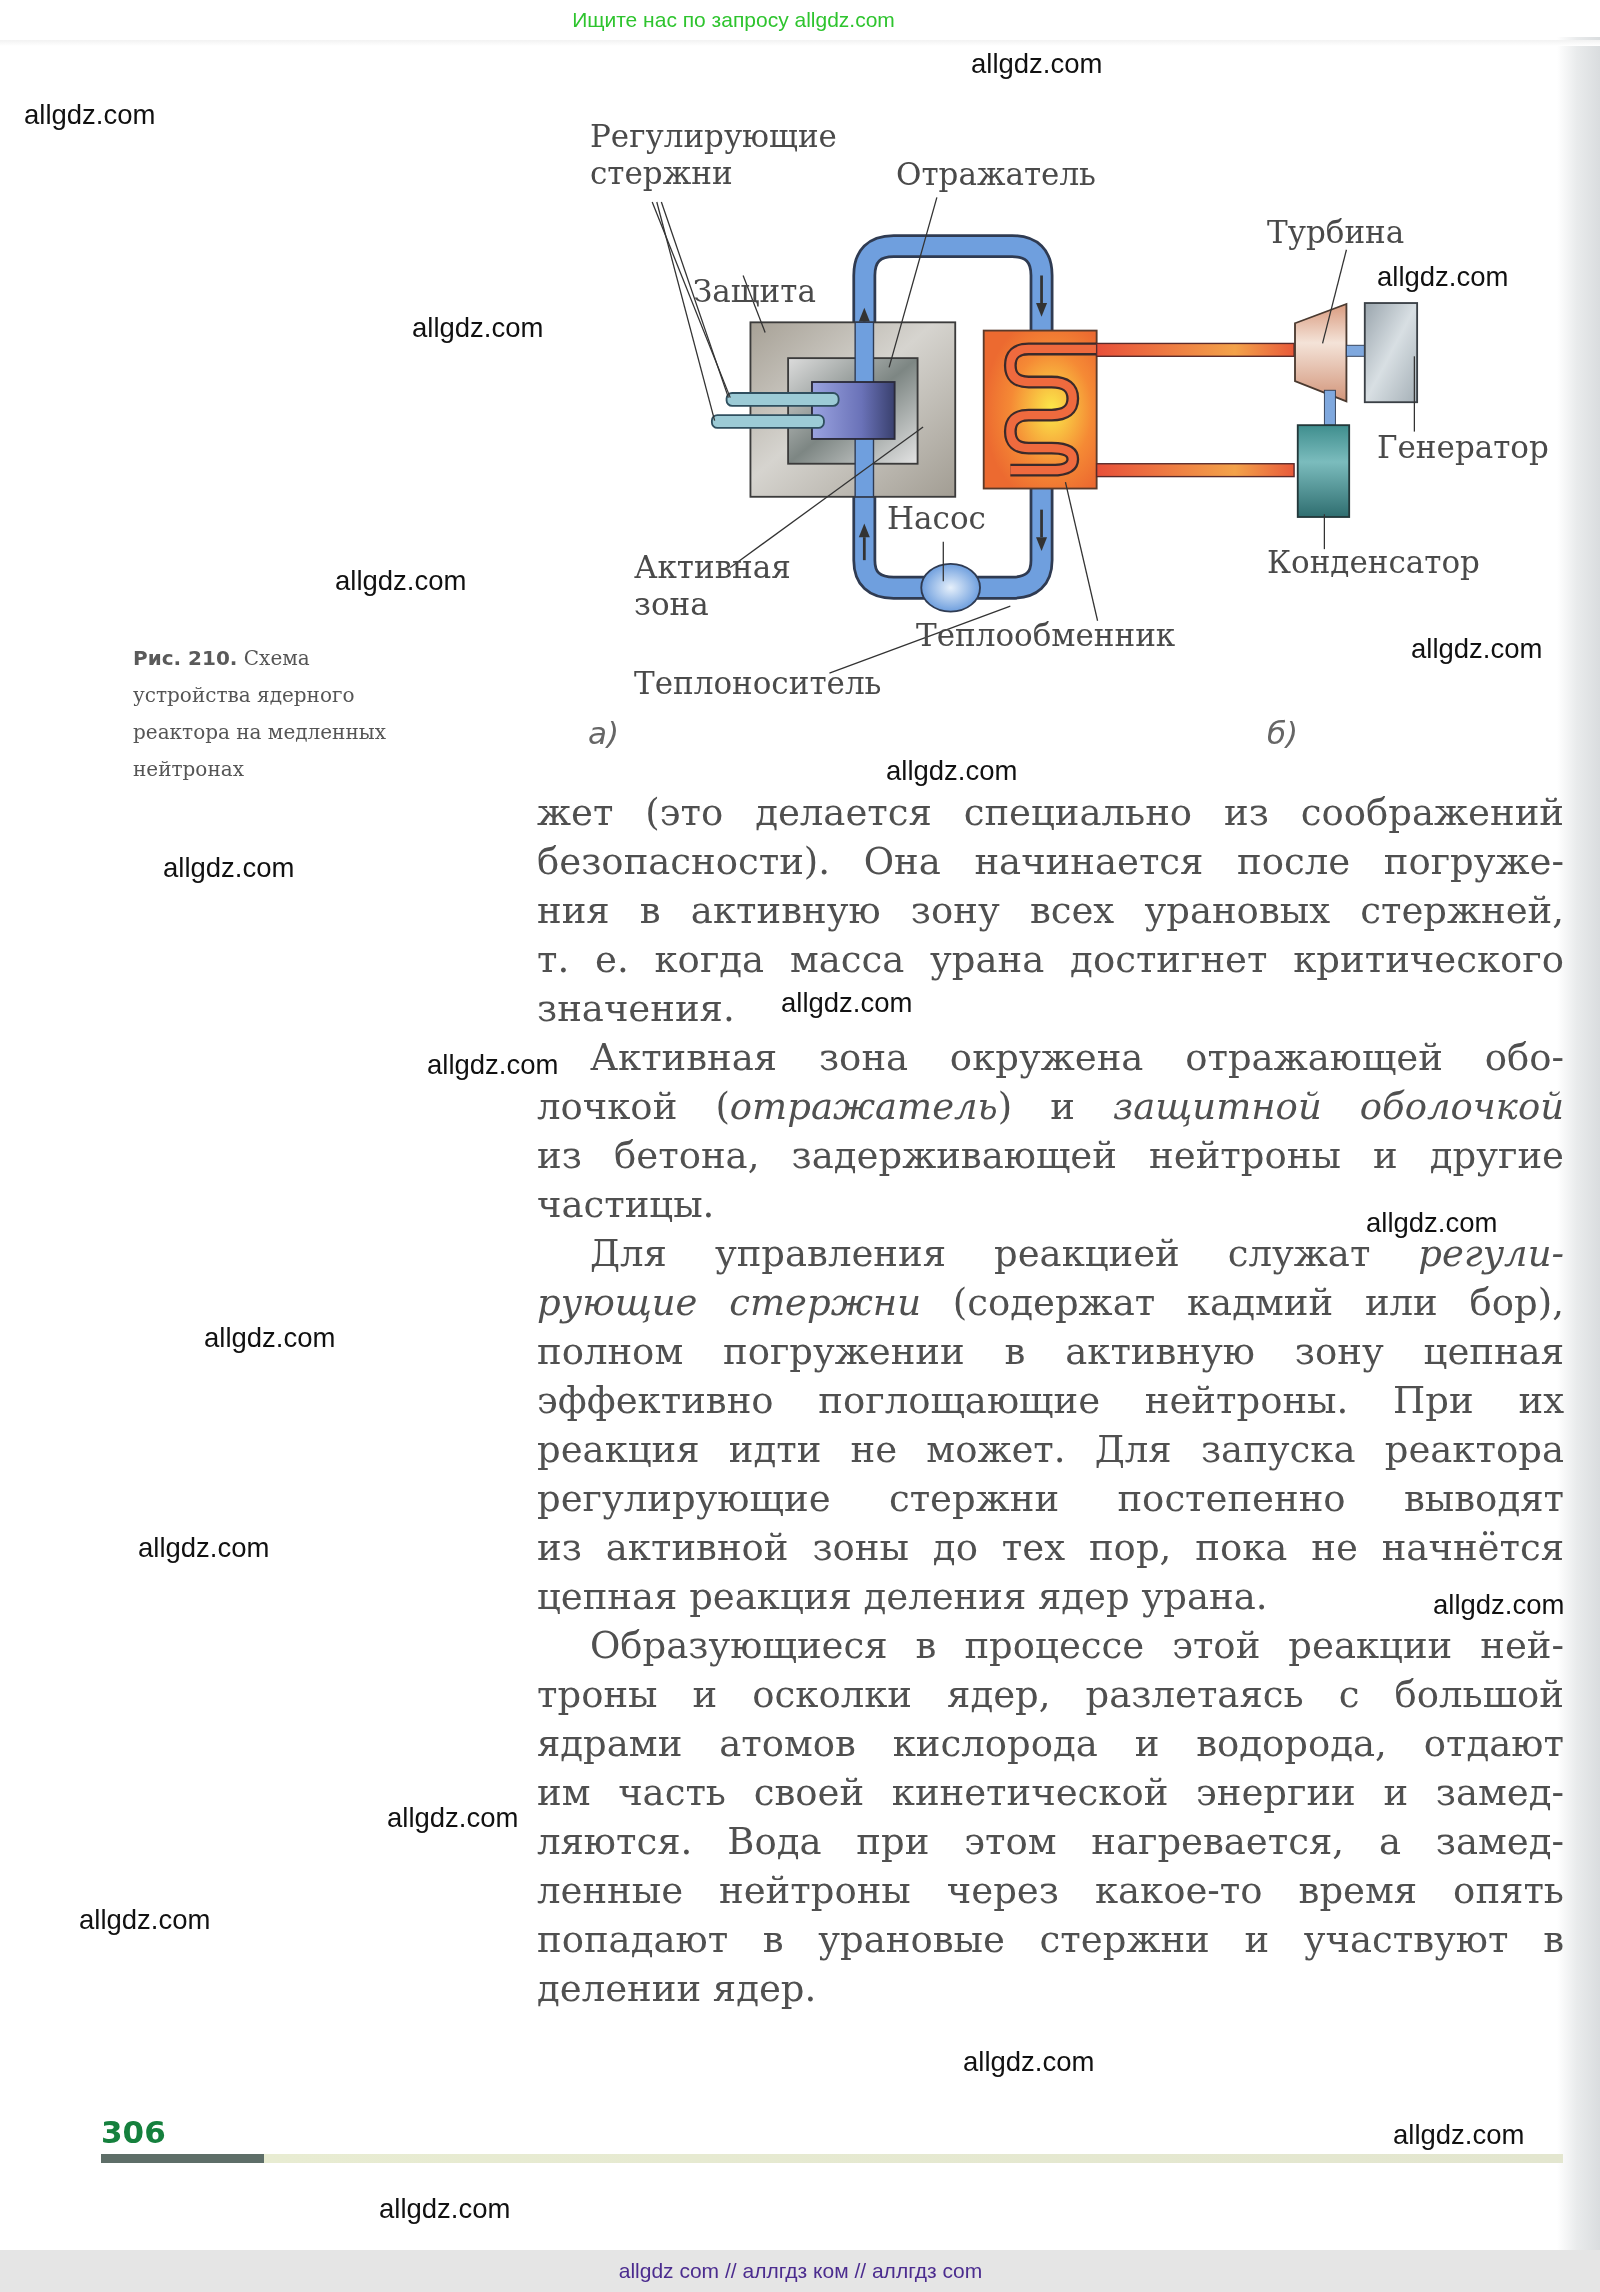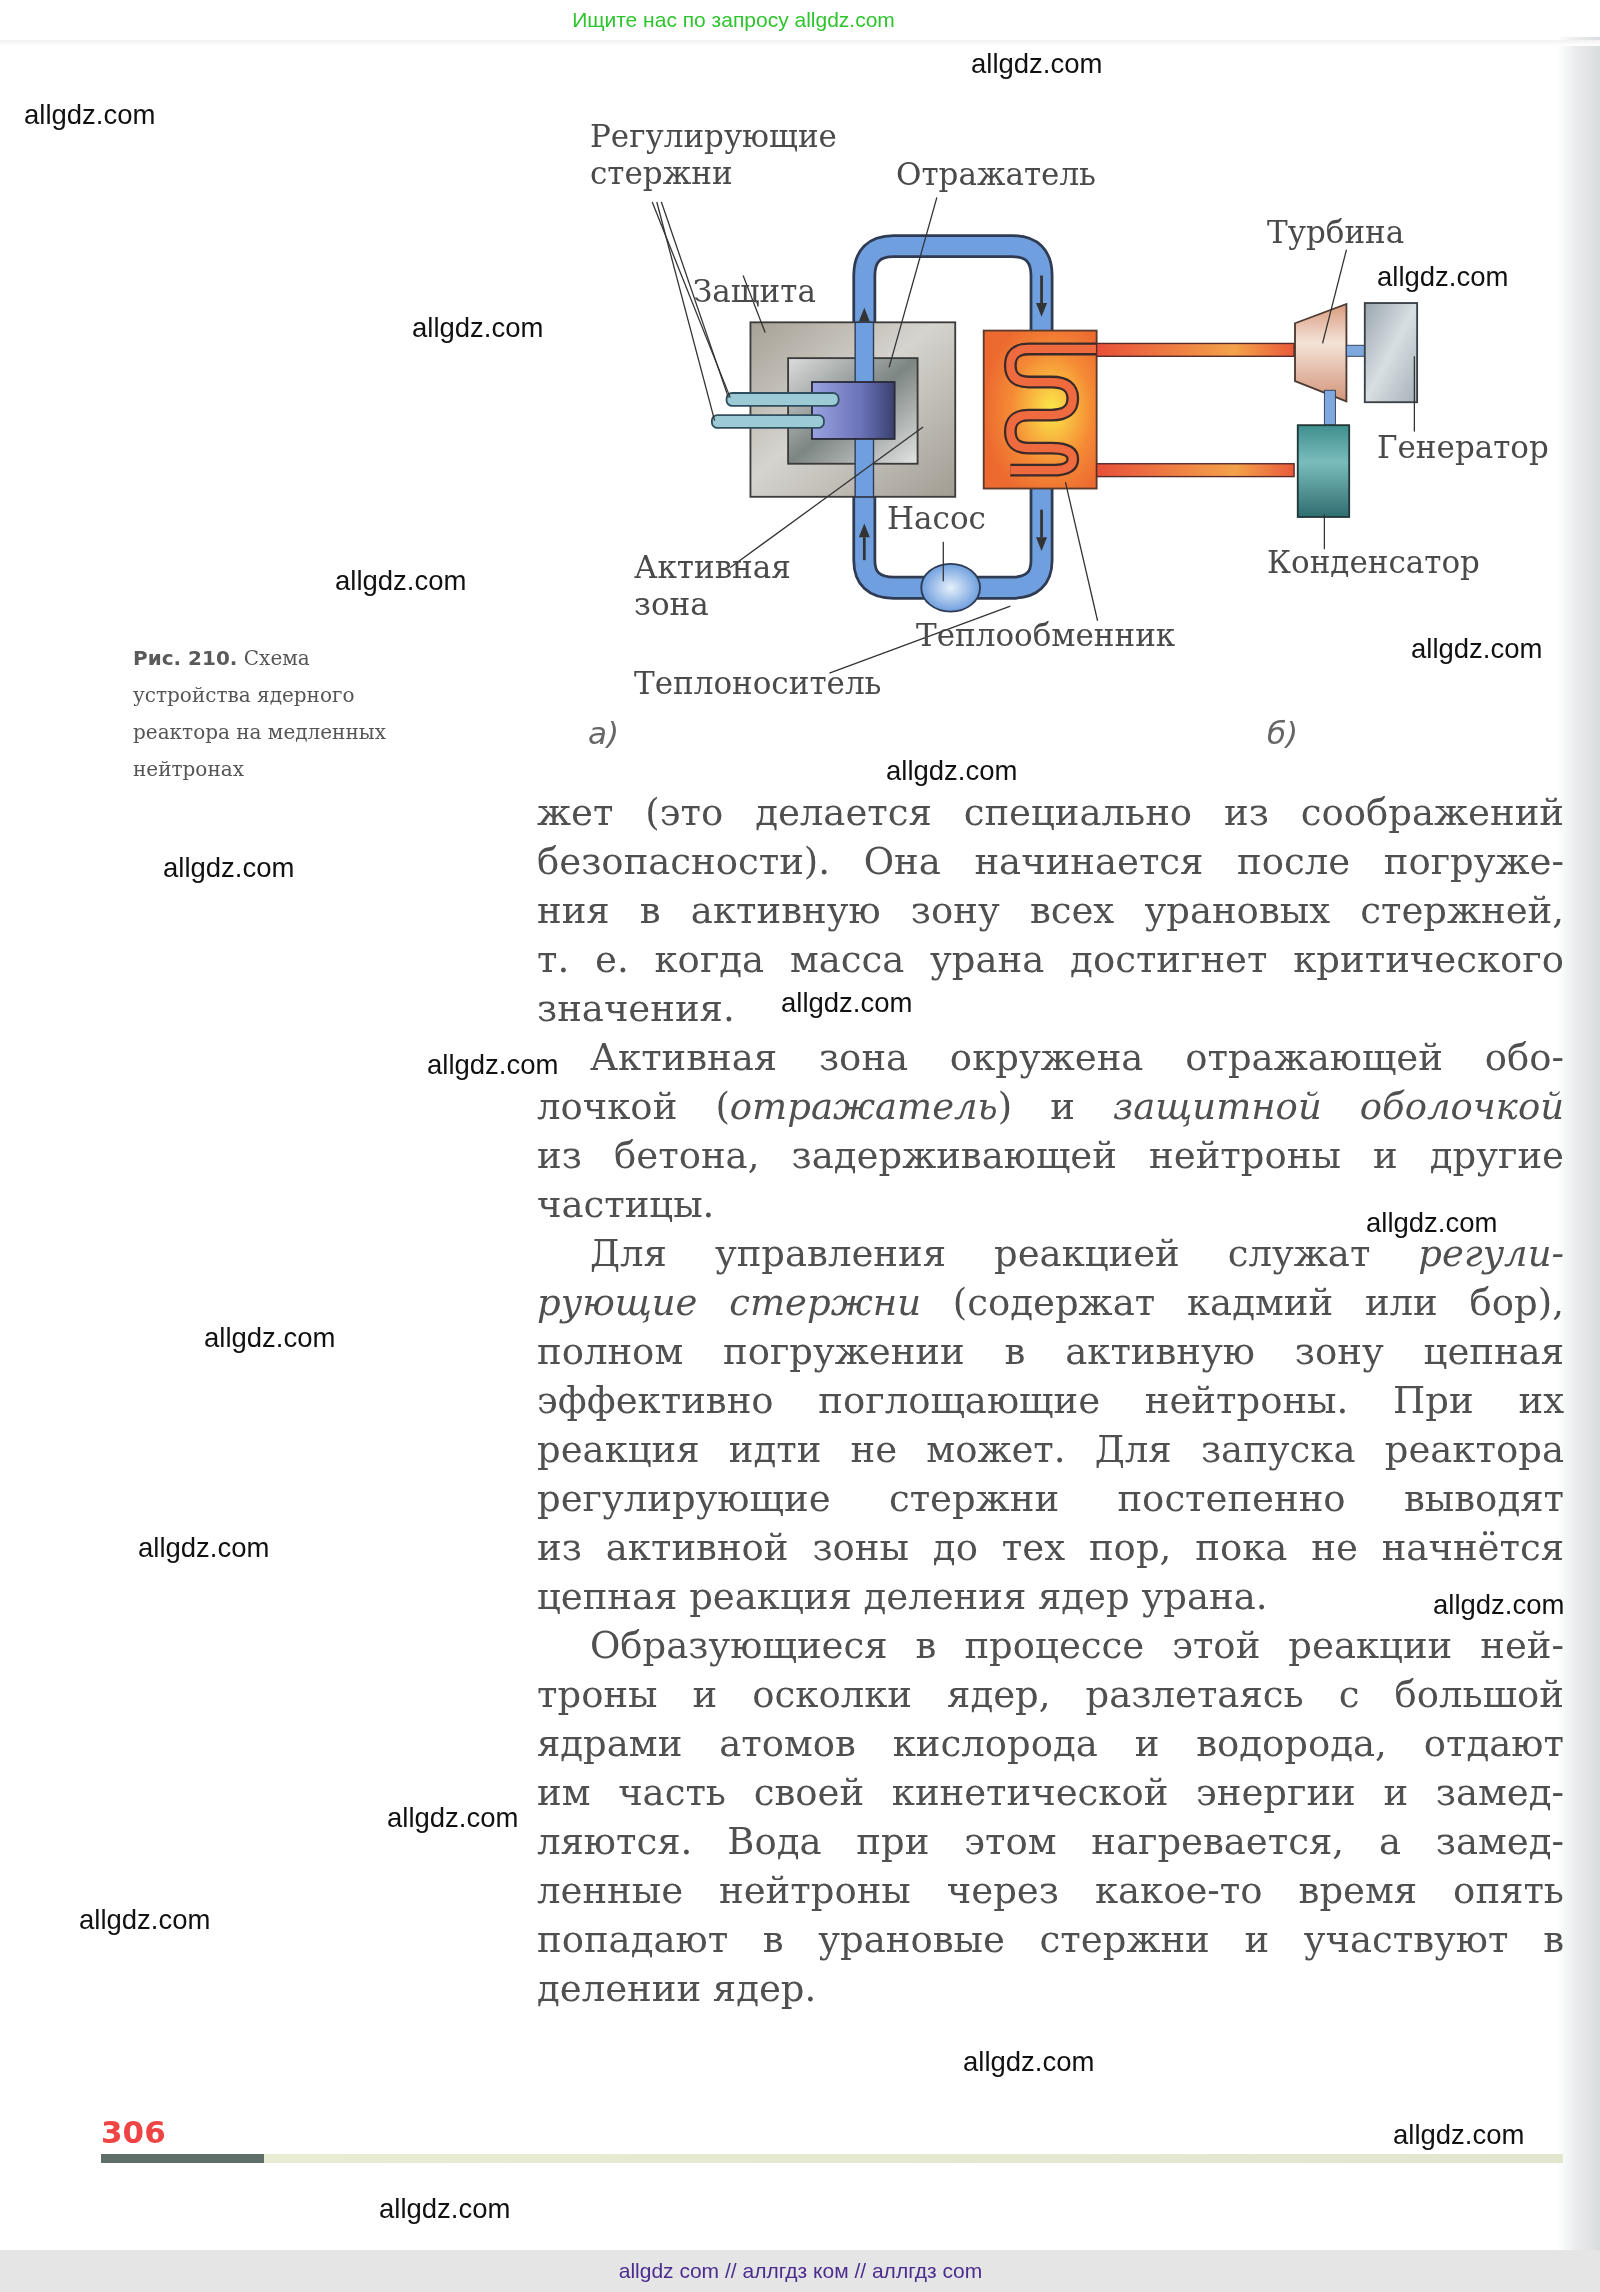--- a/index.html
+++ b/index.html
@@ -52,21 +52,21 @@
     position: absolute; left: 537px; top: 788px; width: 1027px;
     font-family: "DejaVu Serif", serif; font-size: 37px; line-height: 49px;
     color: #505050; text-align: justify;
   }
   .body-text p { margin: 0; }
   .body-text .it { font-style: italic; }
   .line { display: block; white-space: nowrap; text-align-last: justify; text-align: justify; }
   .line.last { text-align-last: left; }
   .page-num {
     position: absolute; left: 101px; top: 2114px; font-family: "DejaVu Sans", sans-serif;
-    font-weight: bold; font-size: 31px; color: #ef4444;
+    font-weight: bold; font-size: 31px; color: #15803d;
   }
   .footer-rule {
     position: absolute; left: 101px; top: 2154px; width: 1462px; height: 9.2px;
     background: linear-gradient(to right, #5e6e68 0, #5e6e68 163px, #e8ecd2 163px, #e3e6cf 100%);
   }
 </style>
 </head>
 <body>
 
 <div class="page-edge"></div>

